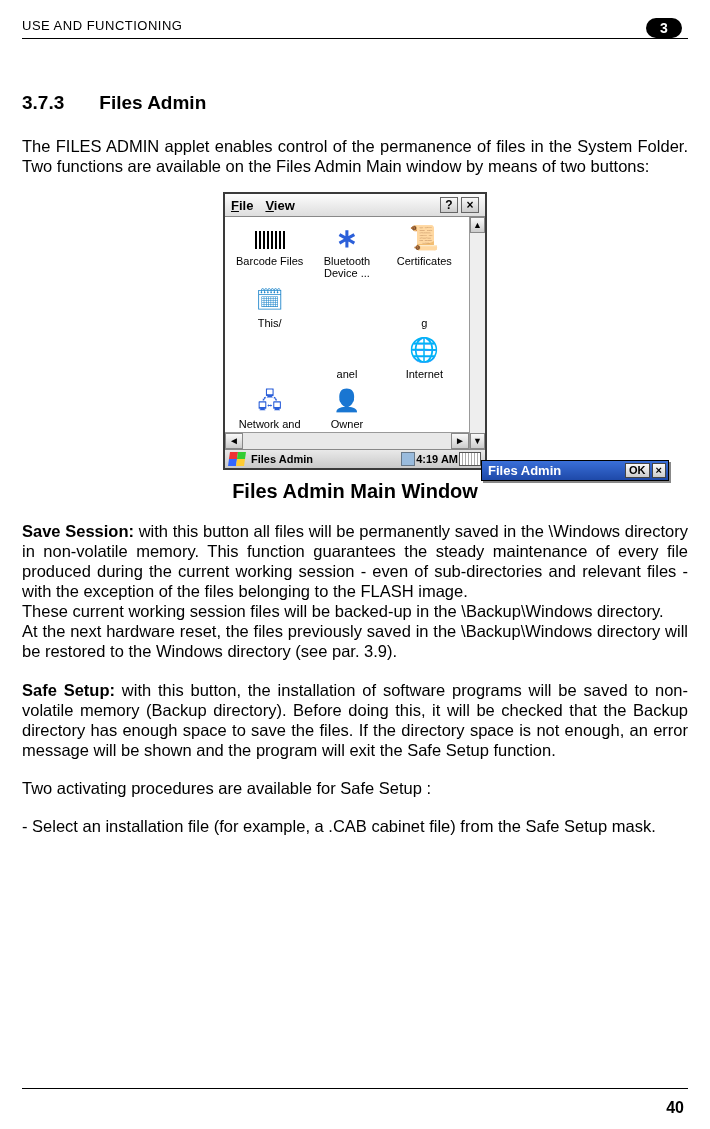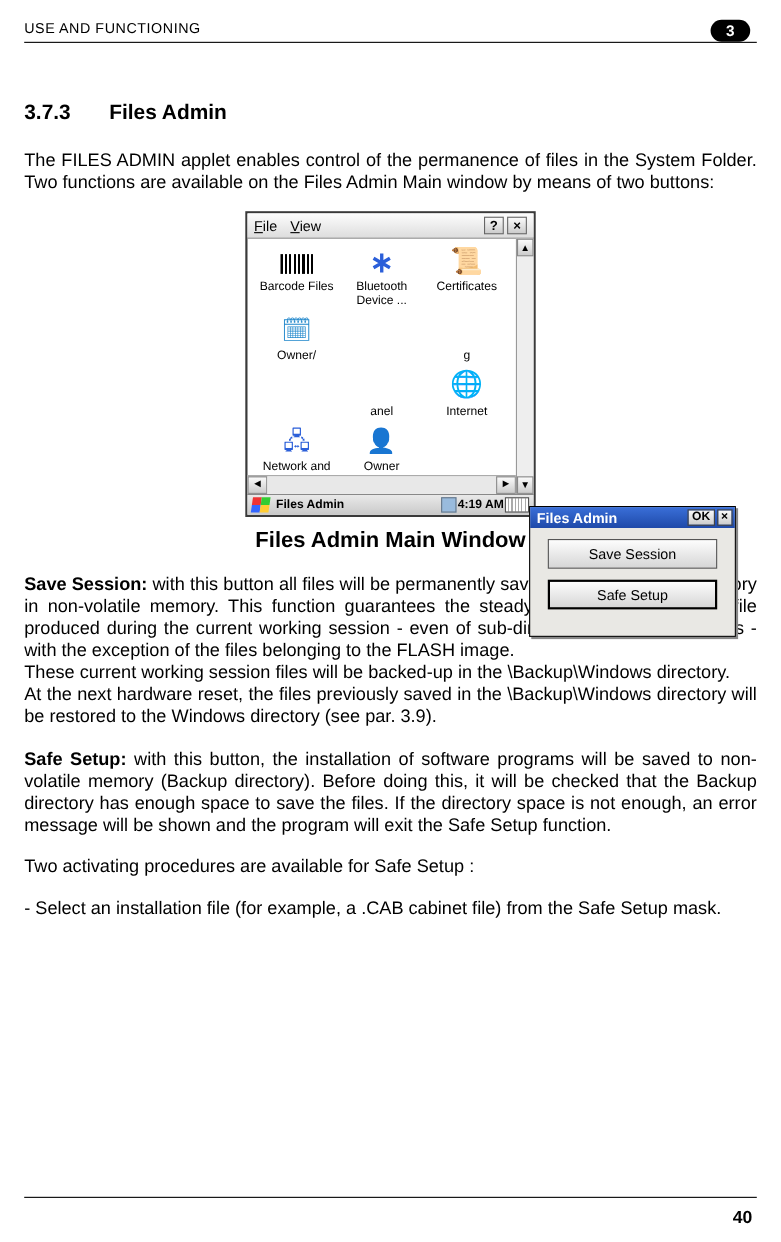--- a/index.html
+++ b/index.html
@@ -89,21 +89,21 @@
     color: #000;
   }
   .pda-menubar {
     background: linear-gradient(#fdfdfd, #ddd);
     border-bottom: 1px solid #888;
     padding: 3px 6px;
     display: flex;
     align-items: center;
   }
   .pda-menubar .spacer { flex: 1; }
-  .menu-item { margin-right: 12px; font-weight: normal; font-size: 13px; position: relative; }
+  .menu-item { margin-right: 12px; font-weight: bold; font-size: 13px; position: relative; }
   .menu-item .ul { text-decoration: underline; }
   .menu-btn {
     width: 18px; height: 16px;
     border: 1px solid #666;
     background: linear-gradient(#fafafa,#ccc);
     display: inline-flex; align-items: center; justify-content: center;
     margin-left: 3px;
     font-size: 12px; font-weight: bold;
   }
   .cp-grid {
@@ -266,21 +266,21 @@
               <div class="cp-icon icon-bt">∗</div>
               <div>Bluetooth Device ...</div>
             </div>
             <div class="cp-item">
               <div class="cp-icon icon-cert">📜</div>
               <div>Certificates</div>
             </div>
 
             <div class="cp-item">
               <div class="cp-icon icon-date">🗓</div>
-              <div>Owner/</div>
+              <div>This/</div>
             </div>
             <div class="cp-item"></div>
             <div class="cp-item">
               <div class="cp-icon"></div>
               <div>g</div>
             </div>
 
             <div class="cp-item"></div>
             <div class="cp-item">
               <div class="cp-icon"></div>
@@ -330,24 +330,20 @@
       </div>
     </div>
 
     <div class="dlg">
       <div class="dlg-title">
         <span>Files Admin</span>
         <span class="spacer"></span>
         <span class="tbtn">OK</span>
         <span class="tbtn">×</span>
       </div>
-      <div class="dlg-body">
-        <div class="dlg-btn">Save Session</div>
-        <div class="dlg-btn focus">Safe Setup</div>
-      </div>
     </div>
   </div>
 </div>
 
 <div class="figure-caption">Files Admin Main Window</div>
 
 <p class="body-text">
   <span class="bold-run">Save Session:</span><span> with this button all files will be permanently saved in the \Windows directory in non-volatile memory. This function guarantees the steady maintenance of every file produced during the current working session - even of sub-directories and relevant files - with the exception of the files belonging to the FLASH image.</span>
 </p>
 <p class="body-text">These current working session files will be backed-up in the \Backup\Windows directory.</p>

